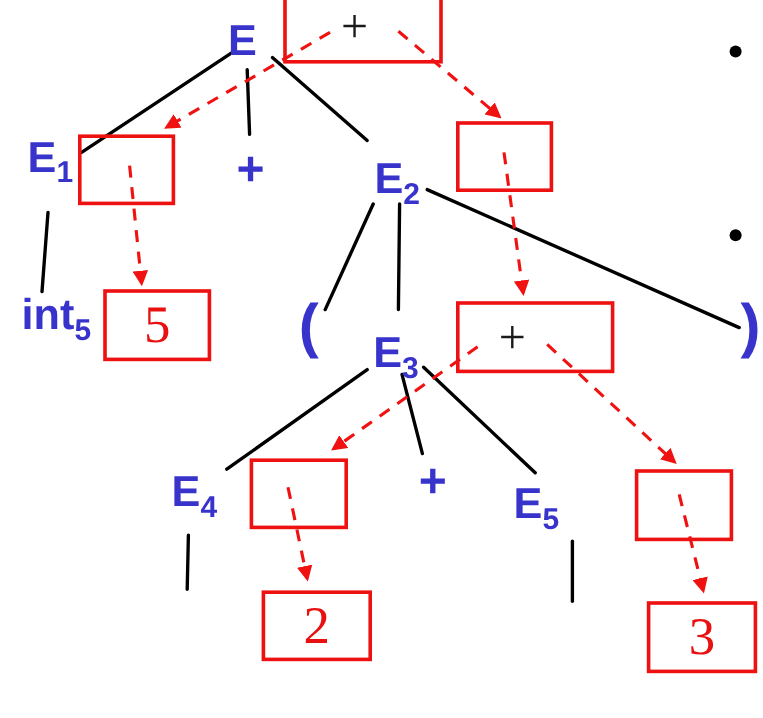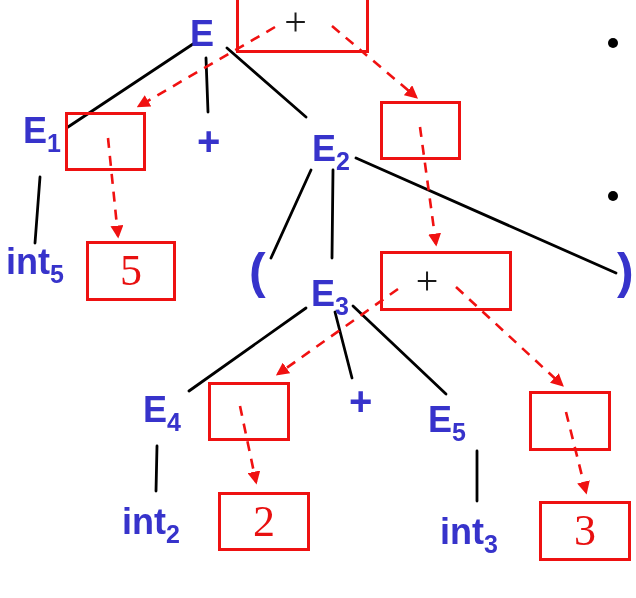--- a/index.html
+++ b/index.html
@@ -59,29 +59,27 @@
       <line x1="456" y1="287" x2="562" y2="385" marker-end="url(#ah)"></line>
       <line x1="240" y1="406" x2="256" y2="482" marker-end="url(#ah)"></line>
       <line x1="566" y1="412" x2="586" y2="492" marker-end="url(#ah)"></line>
     </g>
   </svg>
 
   <div class="lbl" style="left:190px;top:16px"><span>E</span><sub class="sb"></sub></div>
   <div class="lbl" style="left:23px;top:113px"><span>E</span><sub class="sb">1</sub></div>
   <div class="lbl plus-lbl" style="left:197px;top:121px"><span>+</span></div>
   <div class="lbl" style="left:312px;top:131px"><span>E</span><sub class="sb">2</sub></div>
-  <div class="lbl" style="left:6px;top:244px"><span>int</span><sub class="sb">5</sub></div>
+  <div class="lbl" style="left:18px;top:244px"><span>int</span><sub class="sb">5</sub></div>
   <div class="lbl paren" style="left:249px;top:246px"><span>(</span></div>
   <div class="lbl" style="left:311px;top:276px"><span>E</span><sub class="sb">3</sub></div>
   <div class="lbl paren" style="left:617px;top:246px"><span>)</span></div>
   <div class="lbl" style="left:143px;top:392px"><span>E</span><sub class="sb">4</sub></div>
   <div class="lbl plus-lbl" style="left:349px;top:381px"><span>+</span></div>
   <div class="lbl" style="left:428px;top:402px"><span>E</span><sub class="sb">5</sub></div>
-  <div class="lbl" style="left:122px;top:504px"><span>int</span><sub class="sb">2</sub></div>
-  <div class="lbl" style="left:440px;top:514px"><span>int</span><sub class="sb">3</sub></div>
 
   <div class="vbox" style="left:236px;top:-9px;width:133px;height:62px;padding-right:14px">
       <span class="op">+</span>
     </div>
   <div class="vbox" style="left:65px;top:112px;width:81px;height:59px">
       <span class="op"></span>
     </div>
   <div class="vbox" style="left:380px;top:101px;width:81px;height:59px">
       <span class="op"></span>
     </div>

